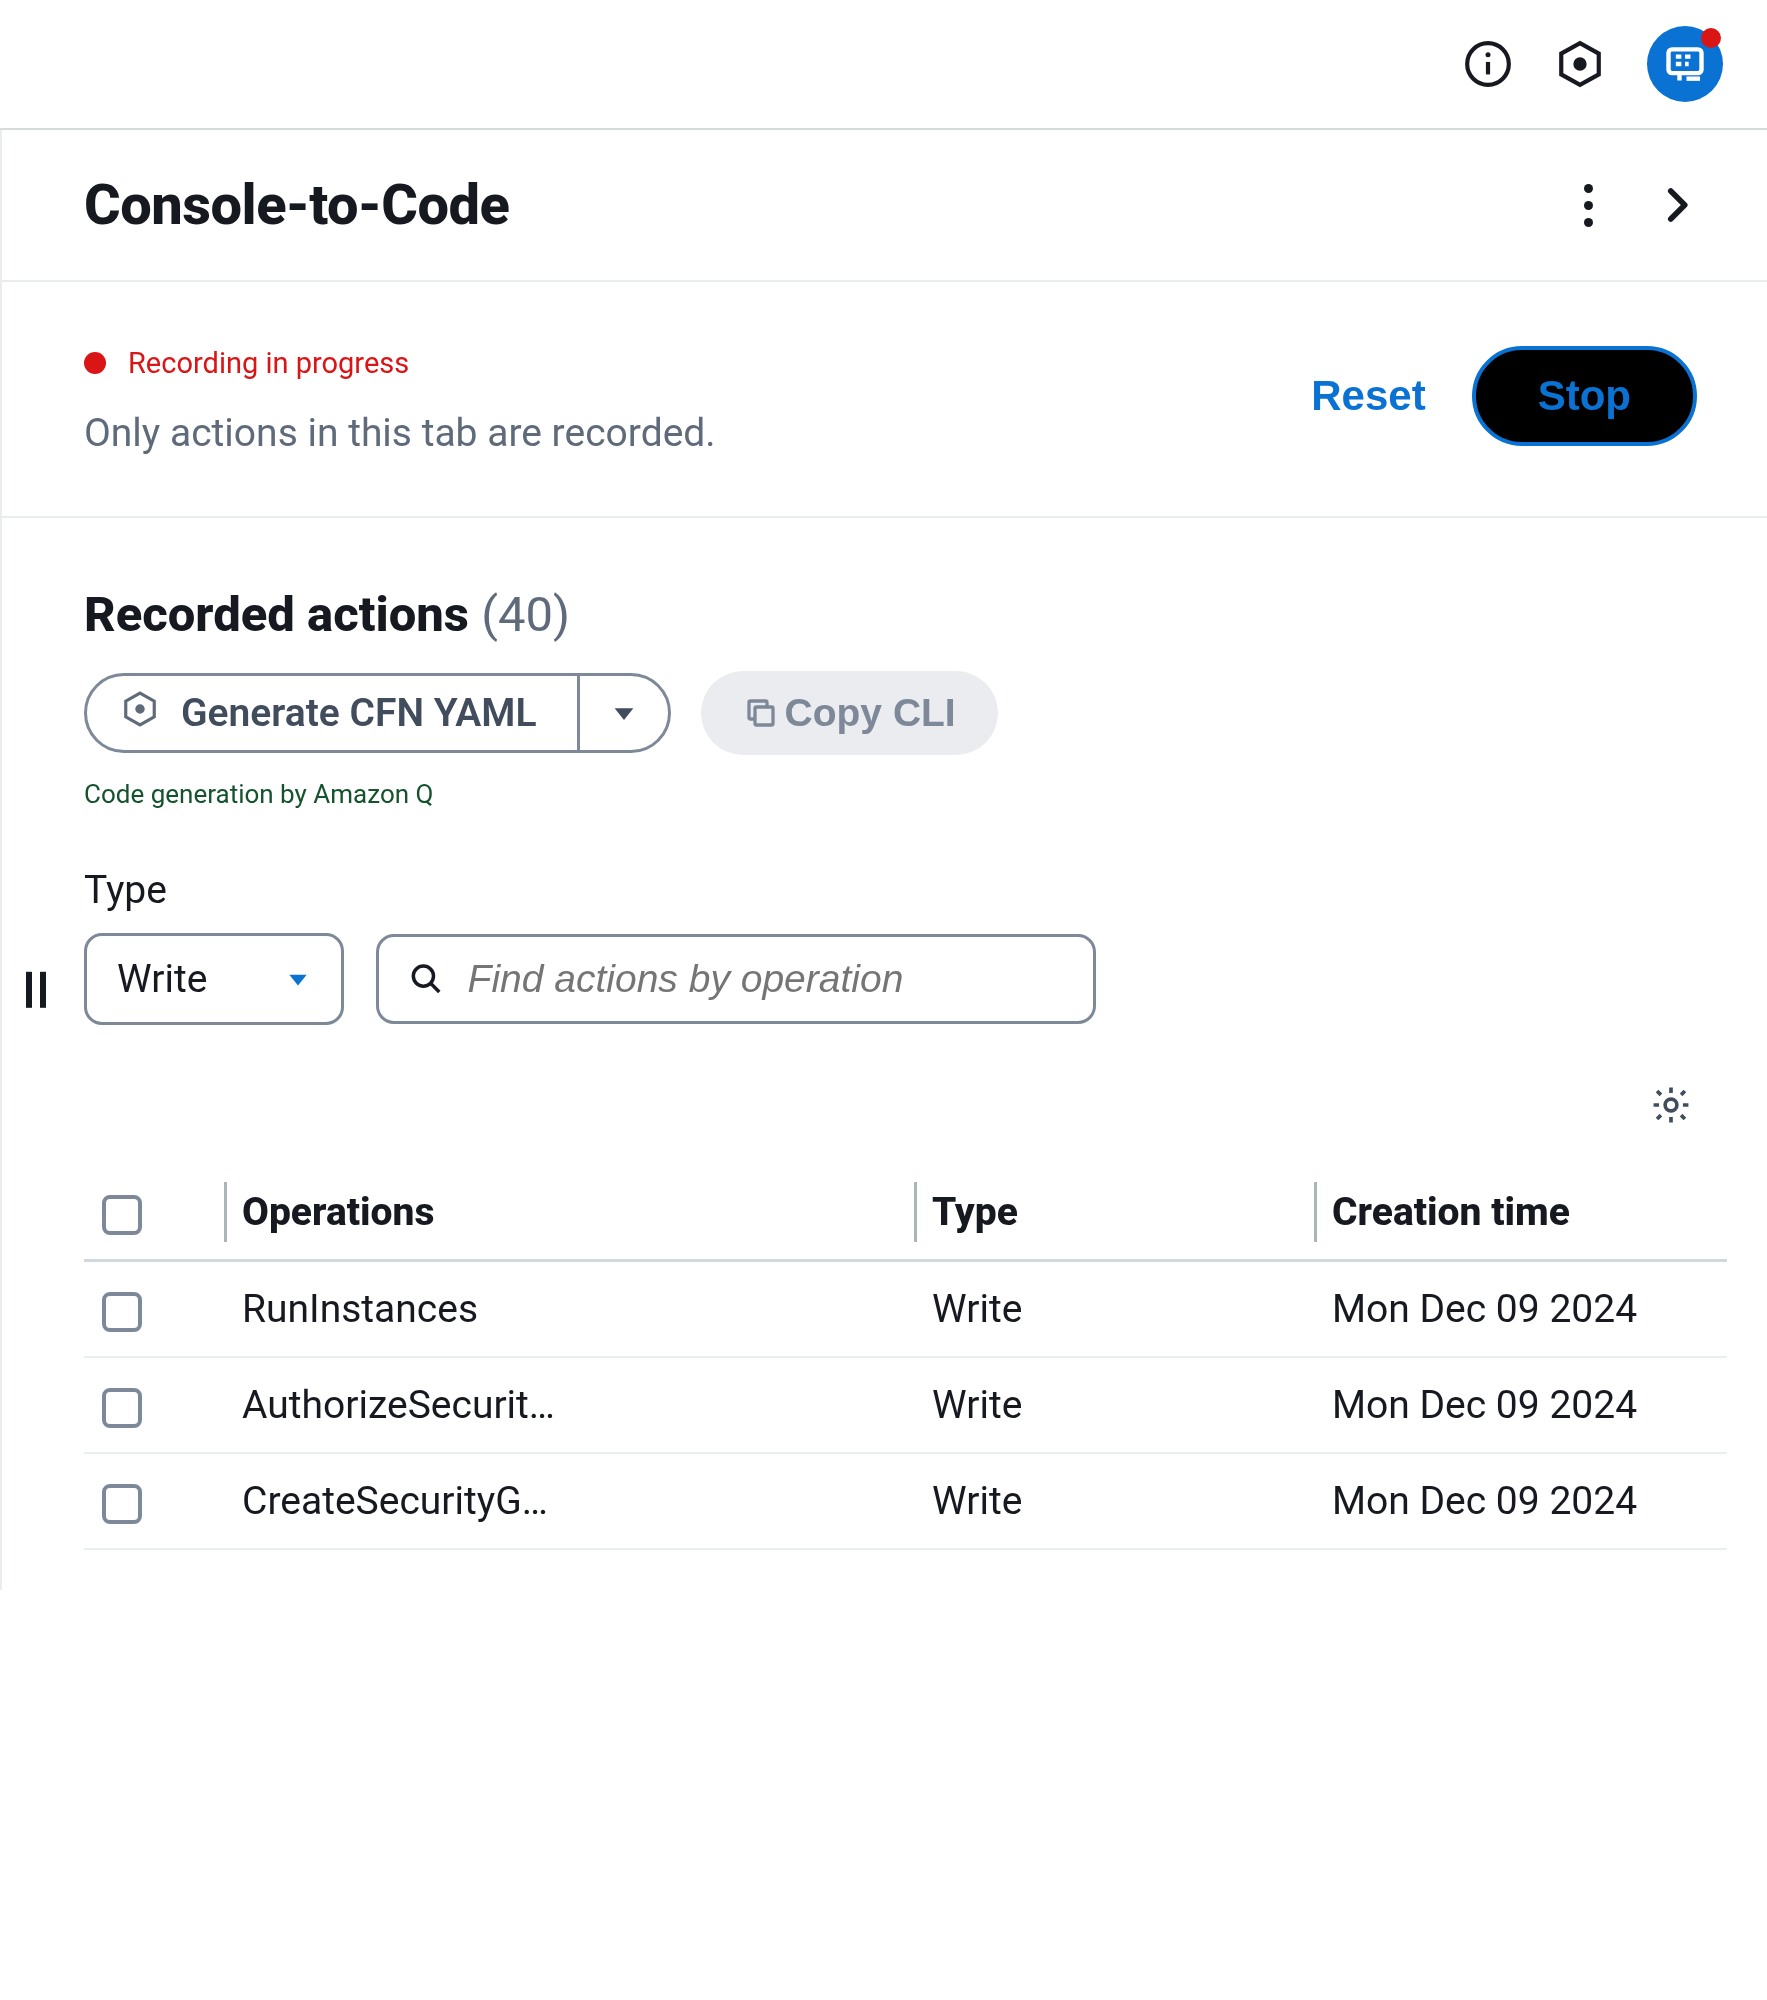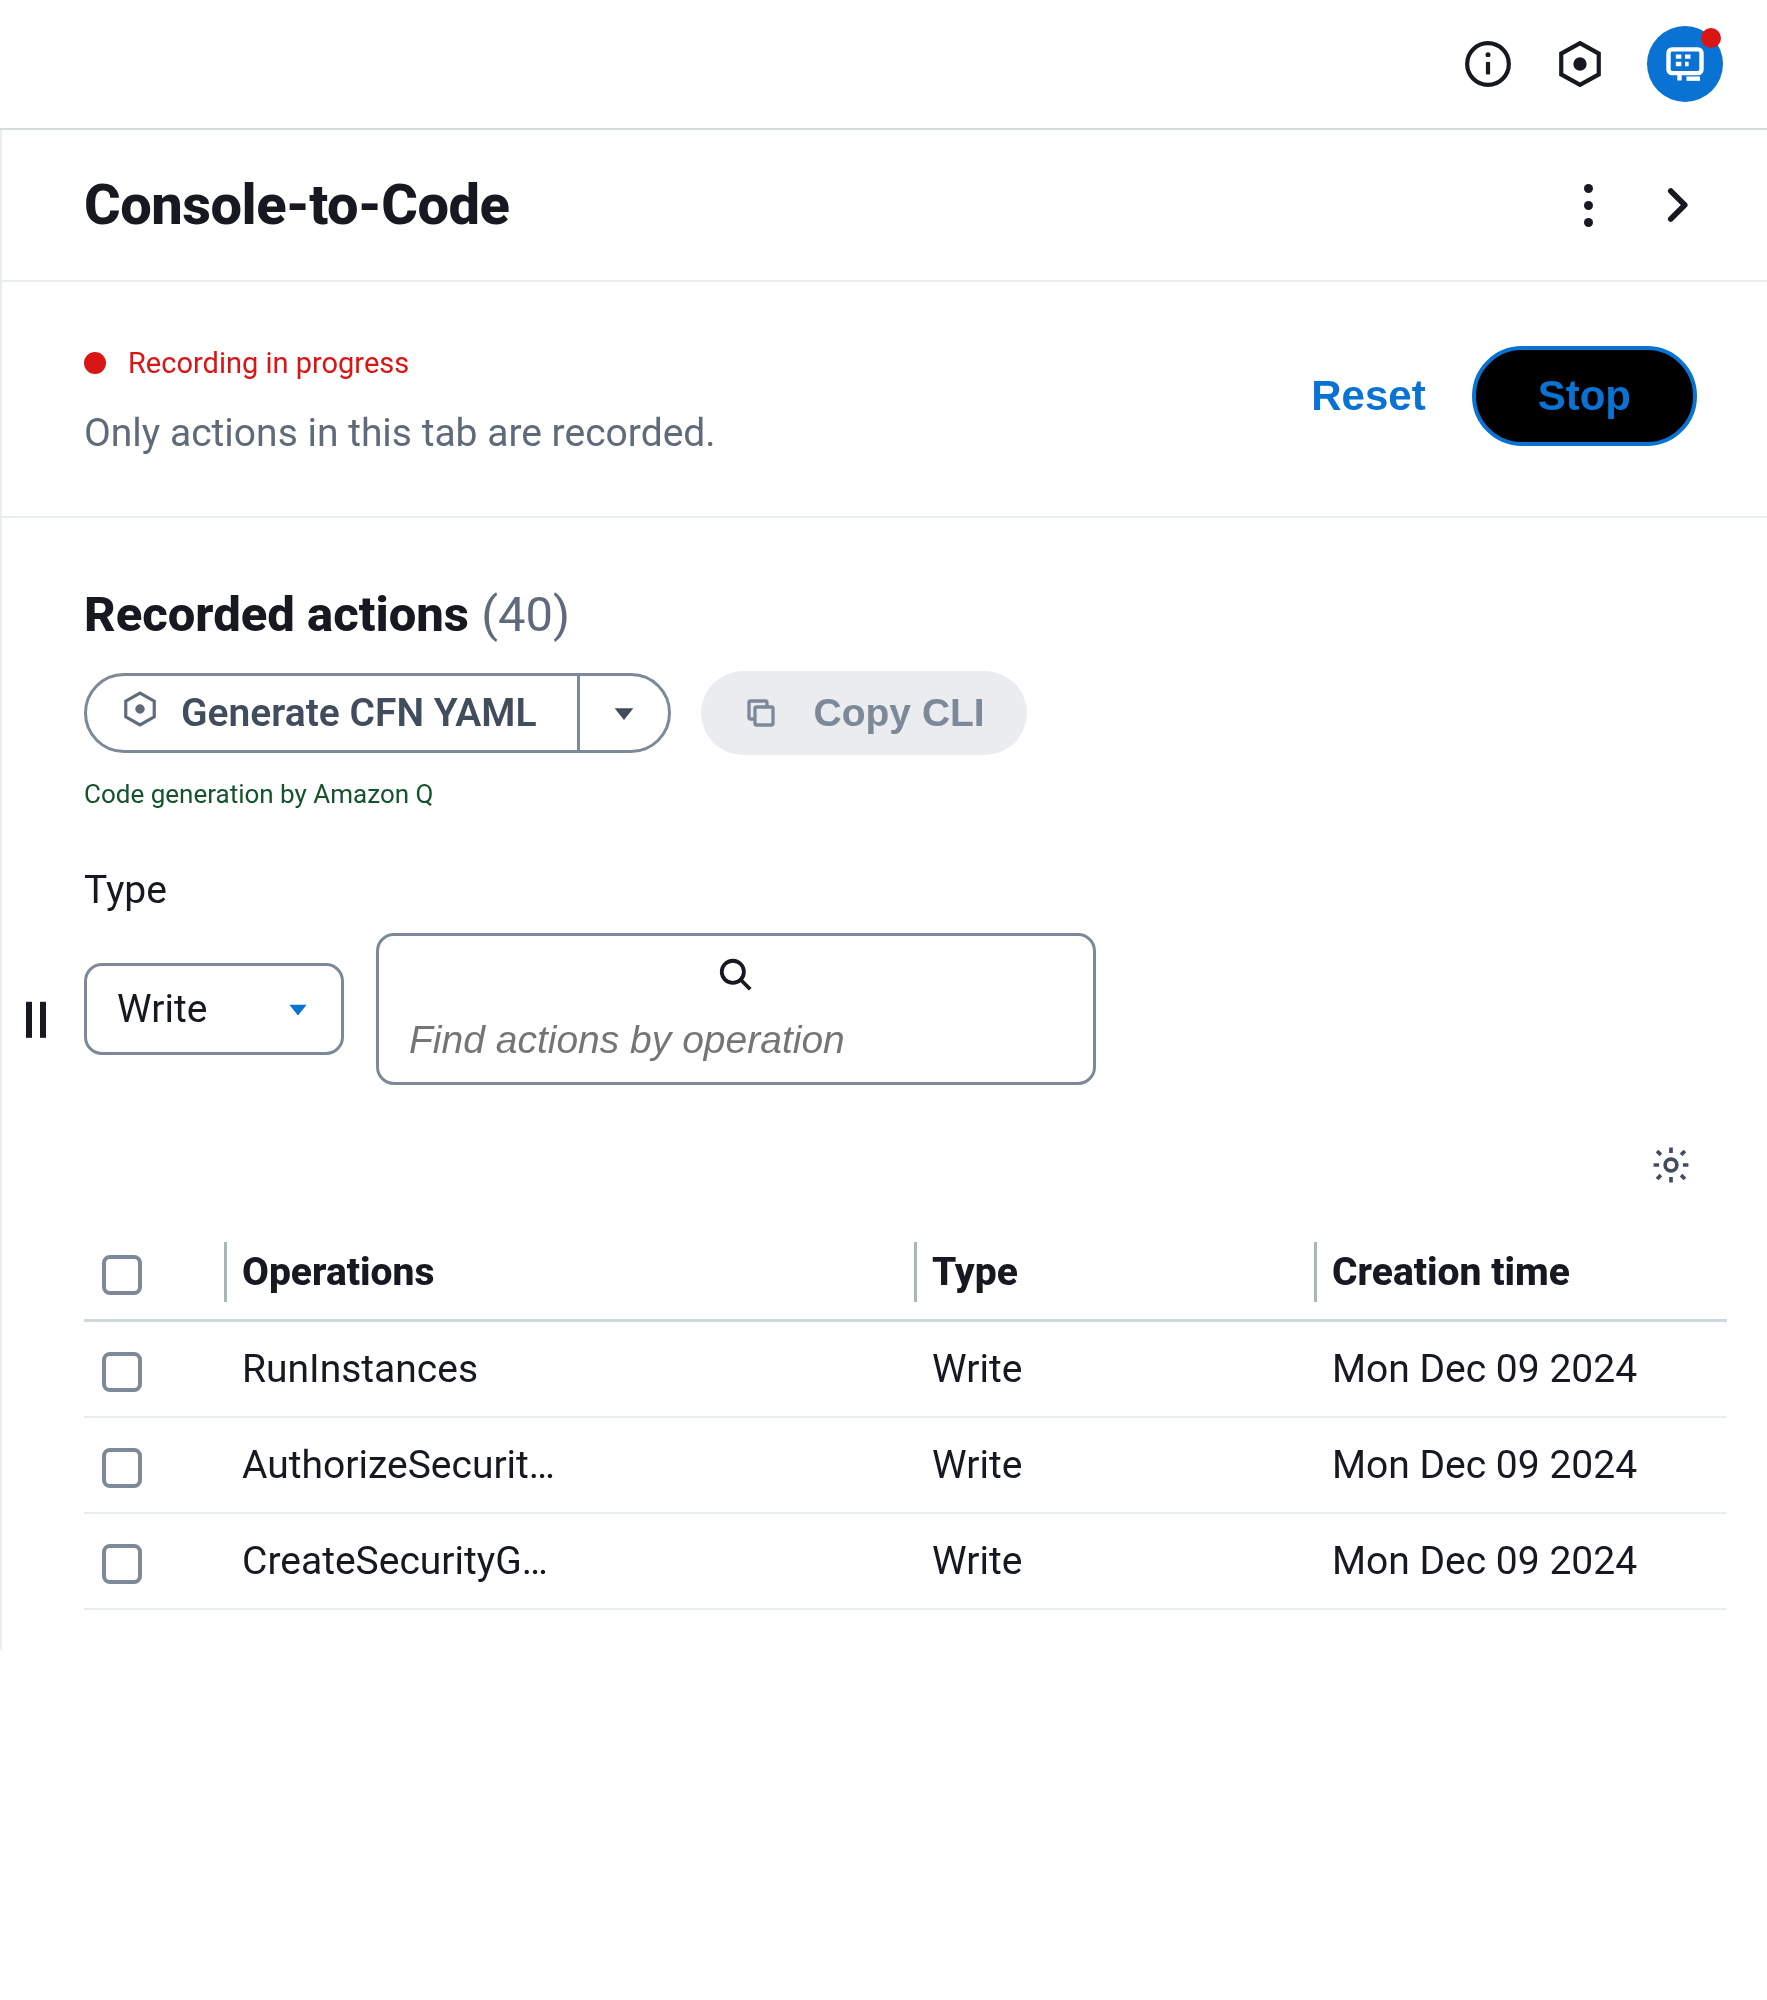--- a/index.html
+++ b/index.html
@@ -115,21 +115,21 @@
     display: inline-flex;
     align-items: center;
     justify-content: center;
     padding: 0 30px;
     cursor: pointer;
     color: #414d5c;
   }
   .copy-btn {
     display: inline-flex;
     align-items: center;
-    gap: 35px;
+    gap: 6px;
     background: #eaecef;
     color: #7d8998;
     border: none;
     border-radius: 60px;
     padding: 20px 42px;
     font-size: 39px;
     font-weight: 600;
     cursor: default;
   }
   .subtext { color: #14532d; font-size: 26px; margin-top: 24px; }
@@ -160,21 +160,20 @@
   .type-select .caret { color: #0972d3; margin-left: auto; }
   .search-box {
     display: inline-flex;
     align-items: center;
     gap: 24px;
     border: 3px solid #7d8998;
     border-radius: 18px;
     padding: 20px 30px;
     width: 720px;
     color: #5f6b7a;
-    flex-direction: column;
   }
   .search-box input {
     border: none;
     outline: none;
     font-size: 39px;
     font-style: italic;
     color: #5f6b7a;
     width: 100%;
     background: transparent;
   }

